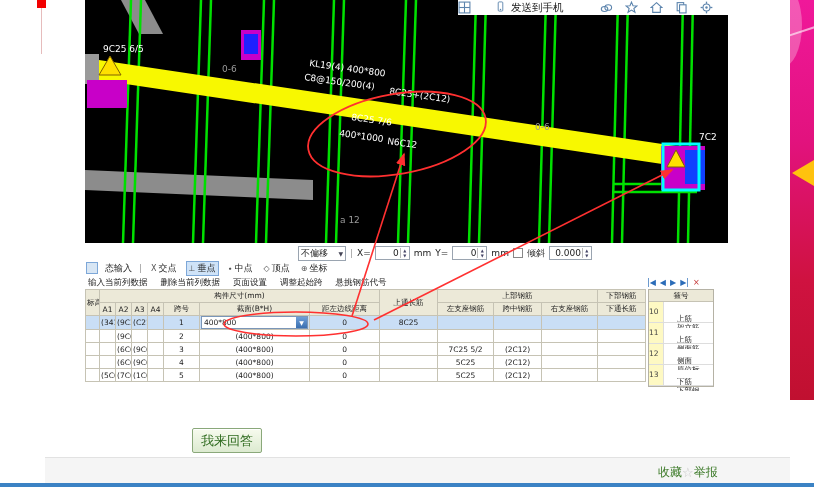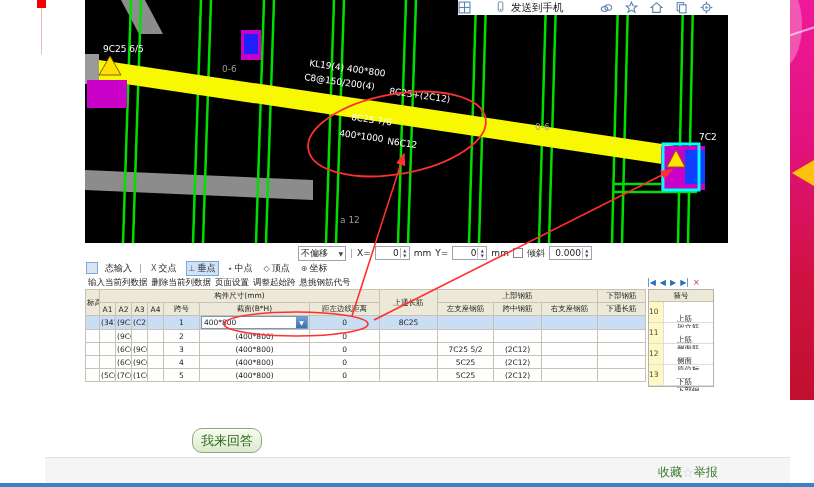--- a/index.html
+++ b/index.html
@@ -40,21 +40,21 @@
   
   .snapbar{position:absolute;left:86px;top:261px;height:14px;display:flex;align-items:center;
            gap:7px;font-size:9px;color:#222;}
   .snap-item{display:inline-flex;align-items:center;gap:2px;padding:0 2px;height:13px;}
   .snap-item .g{color:#555;font-size:8px;}
   .snap-item.active{background:#cfe3f8;border:1px solid #7da7d8;}
   .pencil{width:10px;height:10px;background:#d8e6f4;border:1px solid #7da7d8;display:inline-block;}
 
   
   .actionsbar{position:absolute;left:88px;top:276px;height:13px;display:flex;align-items:center;
-              gap:4px;font-size:8.5px;color:#222;white-space:nowrap;}
+              gap:13px;font-size:8.5px;color:#222;white-space:nowrap;}
   .actionsbar span{cursor:pointer;}
 
   
   .navbar{position:absolute;left:647px;top:276px;height:12px;display:flex;align-items:center;
           gap:4px;font-size:8px;color:#2b6cb8;}
   .navbar .x{color:#c33333;}
 
   
   .tablewrap{position:absolute;left:85px;top:289px;}
   table.beam{border-collapse:collapse;table-layout:fixed;width:560px;font-size:7.5px;background:#fff;}
@@ -86,21 +86,21 @@
   .banner-swoosh{position:absolute;left:-30px;top:-18px;width:42px;height:86px;border-radius:50%;
                  background:rgba(255,255,255,0.28);}
   .banner-tri{position:absolute;right:0;top:160px;width:0;height:0;
               border-top:13px solid transparent;border-bottom:13px solid transparent;
               border-right:22px solid #ffc20e;}
   .banner-line{position:absolute;left:-4px;top:30px;width:34px;height:2px;background:rgba(255,255,255,.6);
                transform:rotate(-18deg);}
 
   
   .answer-btn{position:absolute;left:192px;top:428px;width:70px;height:25px;
-      border:1px solid #8aa87a;border-radius:10px;background:linear-gradient(#f7fbee,#dcead0);
+      border:1px solid #8aa87a;border-radius:2px;background:linear-gradient(#f7fbee,#dcead0);
       color:#2f6b1f;font-size:13px;font-family:inherit;box-shadow:inset 0 1px 0 #fff;cursor:pointer;}
 
   
   .footer-bar{position:absolute;left:45px;top:457px;width:745px;height:27px;background:#f5f5f5;
               border-top:1px solid #e2e2e2;}
   .footer-links{position:absolute;left:613px;top:6px;display:flex;gap:0;align-items:center;
                 font-size:12px;}
   .footer-links .green{color:#3c7a28;cursor:pointer;}
   .footer-links .star{color:#c8c8c8;font-size:13px;}
   .bottom-strip{position:absolute;left:0;top:483px;width:814px;height:4px;background:#3b82c4;}

